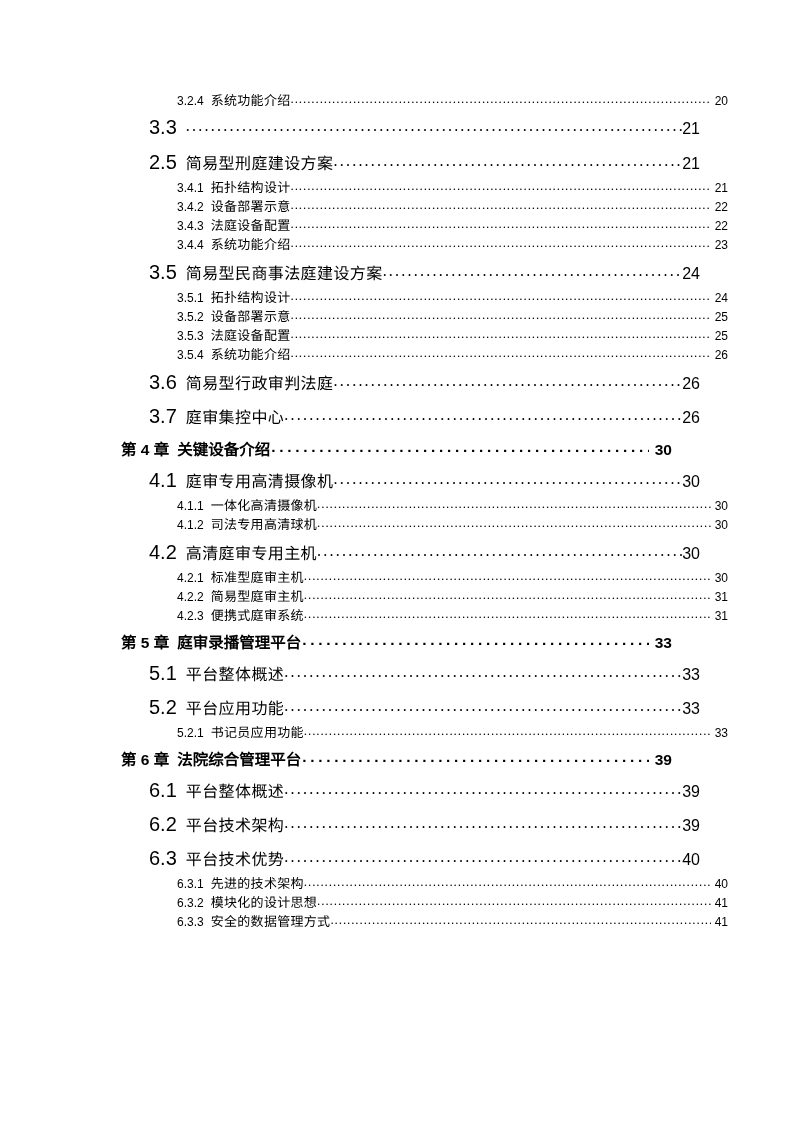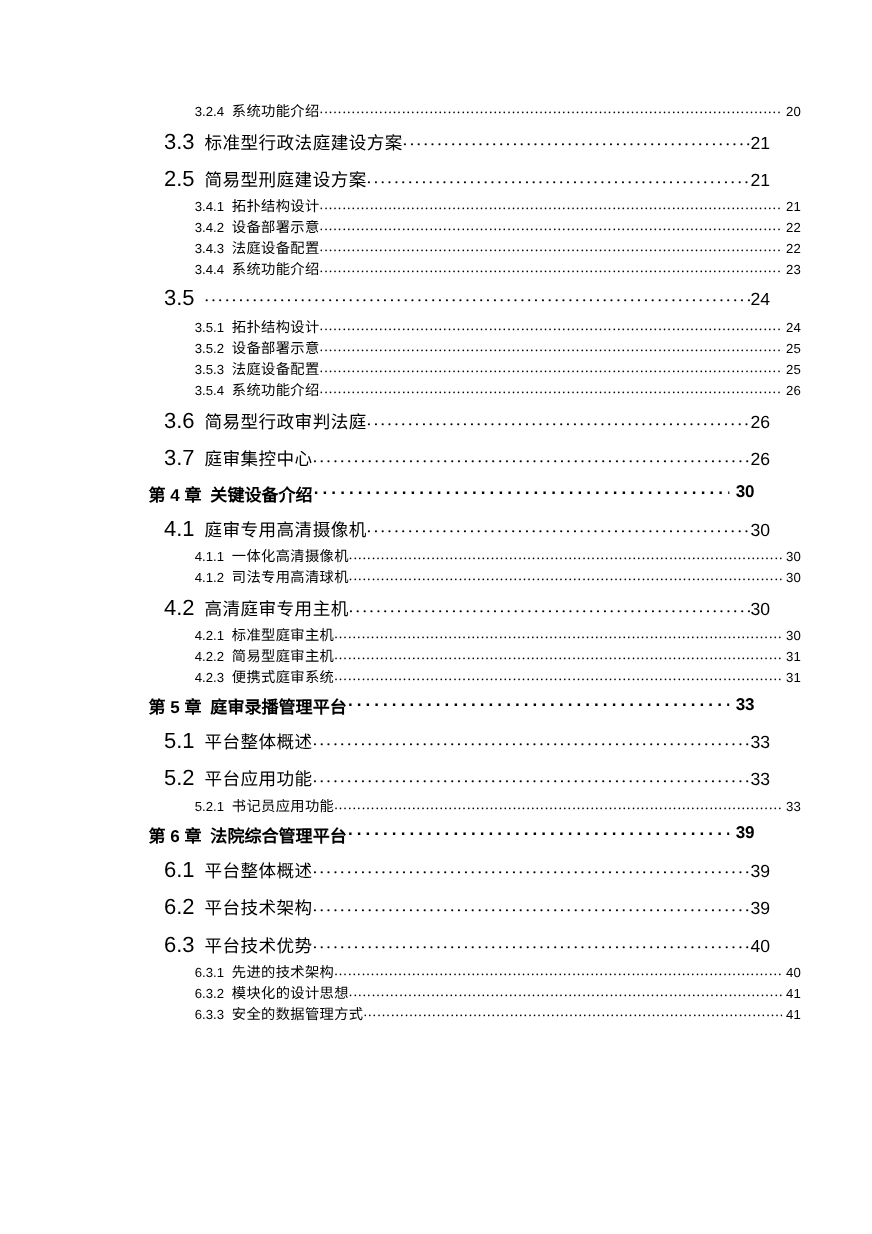--- a/index.html
+++ b/index.html
@@ -69,23 +69,23 @@
     flex: 0 0 auto;
     text-align: right;
     white-space: nowrap;
   }
 
   
   .lvl-chapter {
     font-family: "Liberation Sans", "DejaVu Sans", sans-serif;
     font-weight: bold;
     font-size: 15.5px;
-    margin-left: 14px;
+    margin-left: 0px;
     height: 30px;
-    align-items: center;
+    align-items: flex-end;
     padding-top: 8px;
   }
   .lvl-chapter .toc-num { margin-right: 8px; }
   .lvl-chapter .toc-leader { margin: 0 1px; }
   .lvl-chapter .toc-leader::after { letter-spacing: -0.02em; font-weight: bold; }
   .lvl-chapter .toc-page-no { padding-left: 5px; }
 
   
   .lvl-2 {
     font-family: "Liberation Serif", "DejaVu Serif", serif;
@@ -135,21 +135,20 @@
 <div id="toc-page">
   <ul class="toc-list" id="toc-list">
       <li class="toc-entry lvl-3">
         <span class="toc-num">3.2.4</span>
         <span class="toc-title">系统功能介绍</span>
         <span class="toc-leader"></span>
         <span class="toc-page-no">20</span>
       </li>
       <li class="toc-entry lvl-2">
         <span class="toc-num">3.3</span>
-        <span class="toc-title">标准型行政法庭建设方案</span>
         <span class="toc-leader"></span>
         <span class="toc-page-no">21</span>
       </li>
       <li class="toc-entry lvl-2">
         <span class="toc-num">2.5</span>
         <span class="toc-title">简易型刑庭建设方案</span>
         <span class="toc-leader"></span>
         <span class="toc-page-no">21</span>
       </li>
       <li class="toc-entry lvl-3">
@@ -171,20 +170,21 @@
         <span class="toc-page-no">22</span>
       </li>
       <li class="toc-entry lvl-3">
         <span class="toc-num">3.4.4</span>
         <span class="toc-title">系统功能介绍</span>
         <span class="toc-leader"></span>
         <span class="toc-page-no">23</span>
       </li>
       <li class="toc-entry lvl-2">
         <span class="toc-num">3.5</span>
+        <span class="toc-title">简易型民商事法庭建设方案</span>
         <span class="toc-leader"></span>
         <span class="toc-page-no">24</span>
       </li>
       <li class="toc-entry lvl-3">
         <span class="toc-num">3.5.1</span>
         <span class="toc-title">拓扑结构设计</span>
         <span class="toc-leader"></span>
         <span class="toc-page-no">24</span>
       </li>
       <li class="toc-entry lvl-3">

